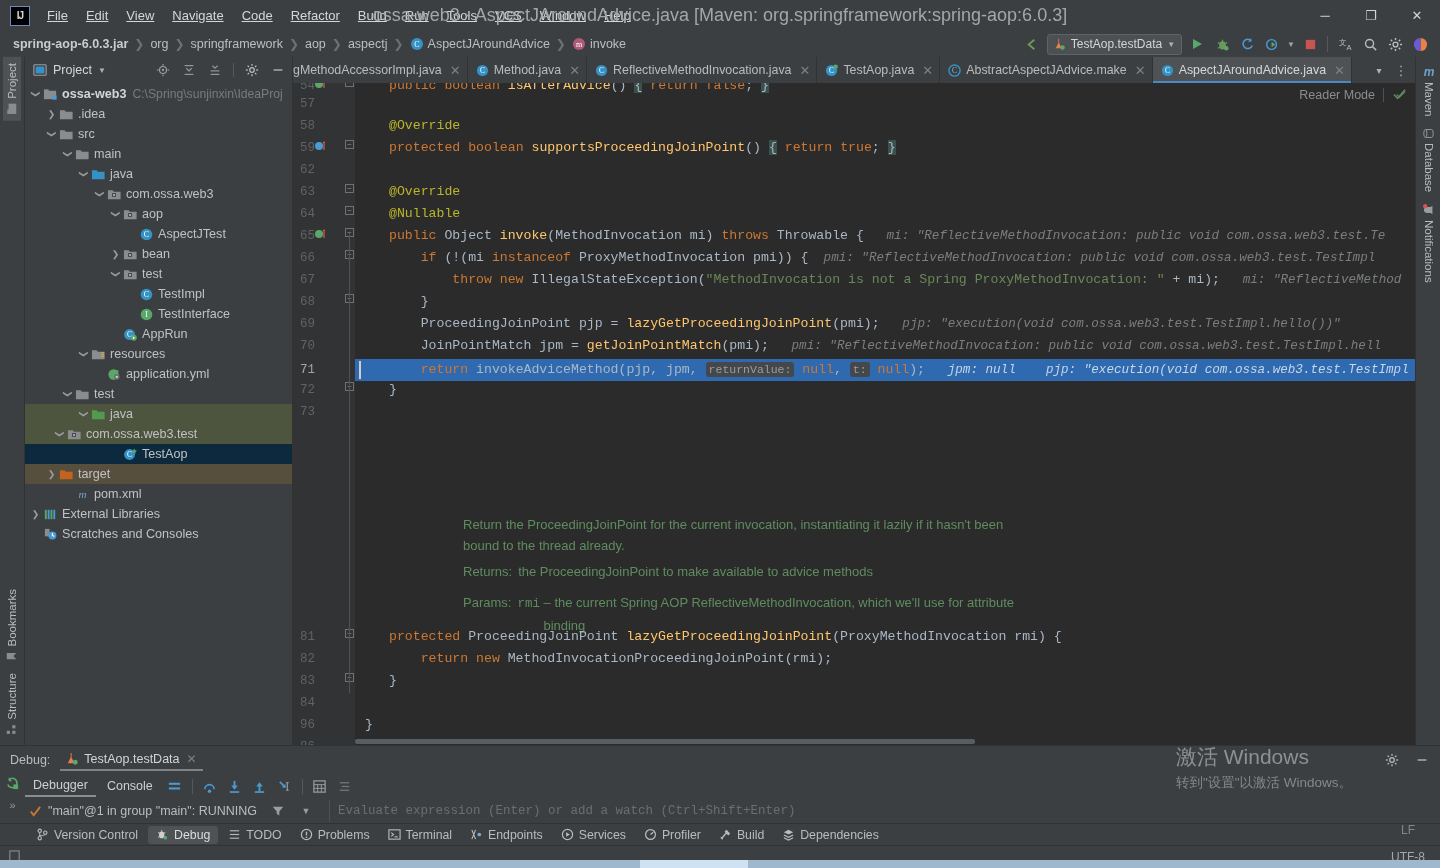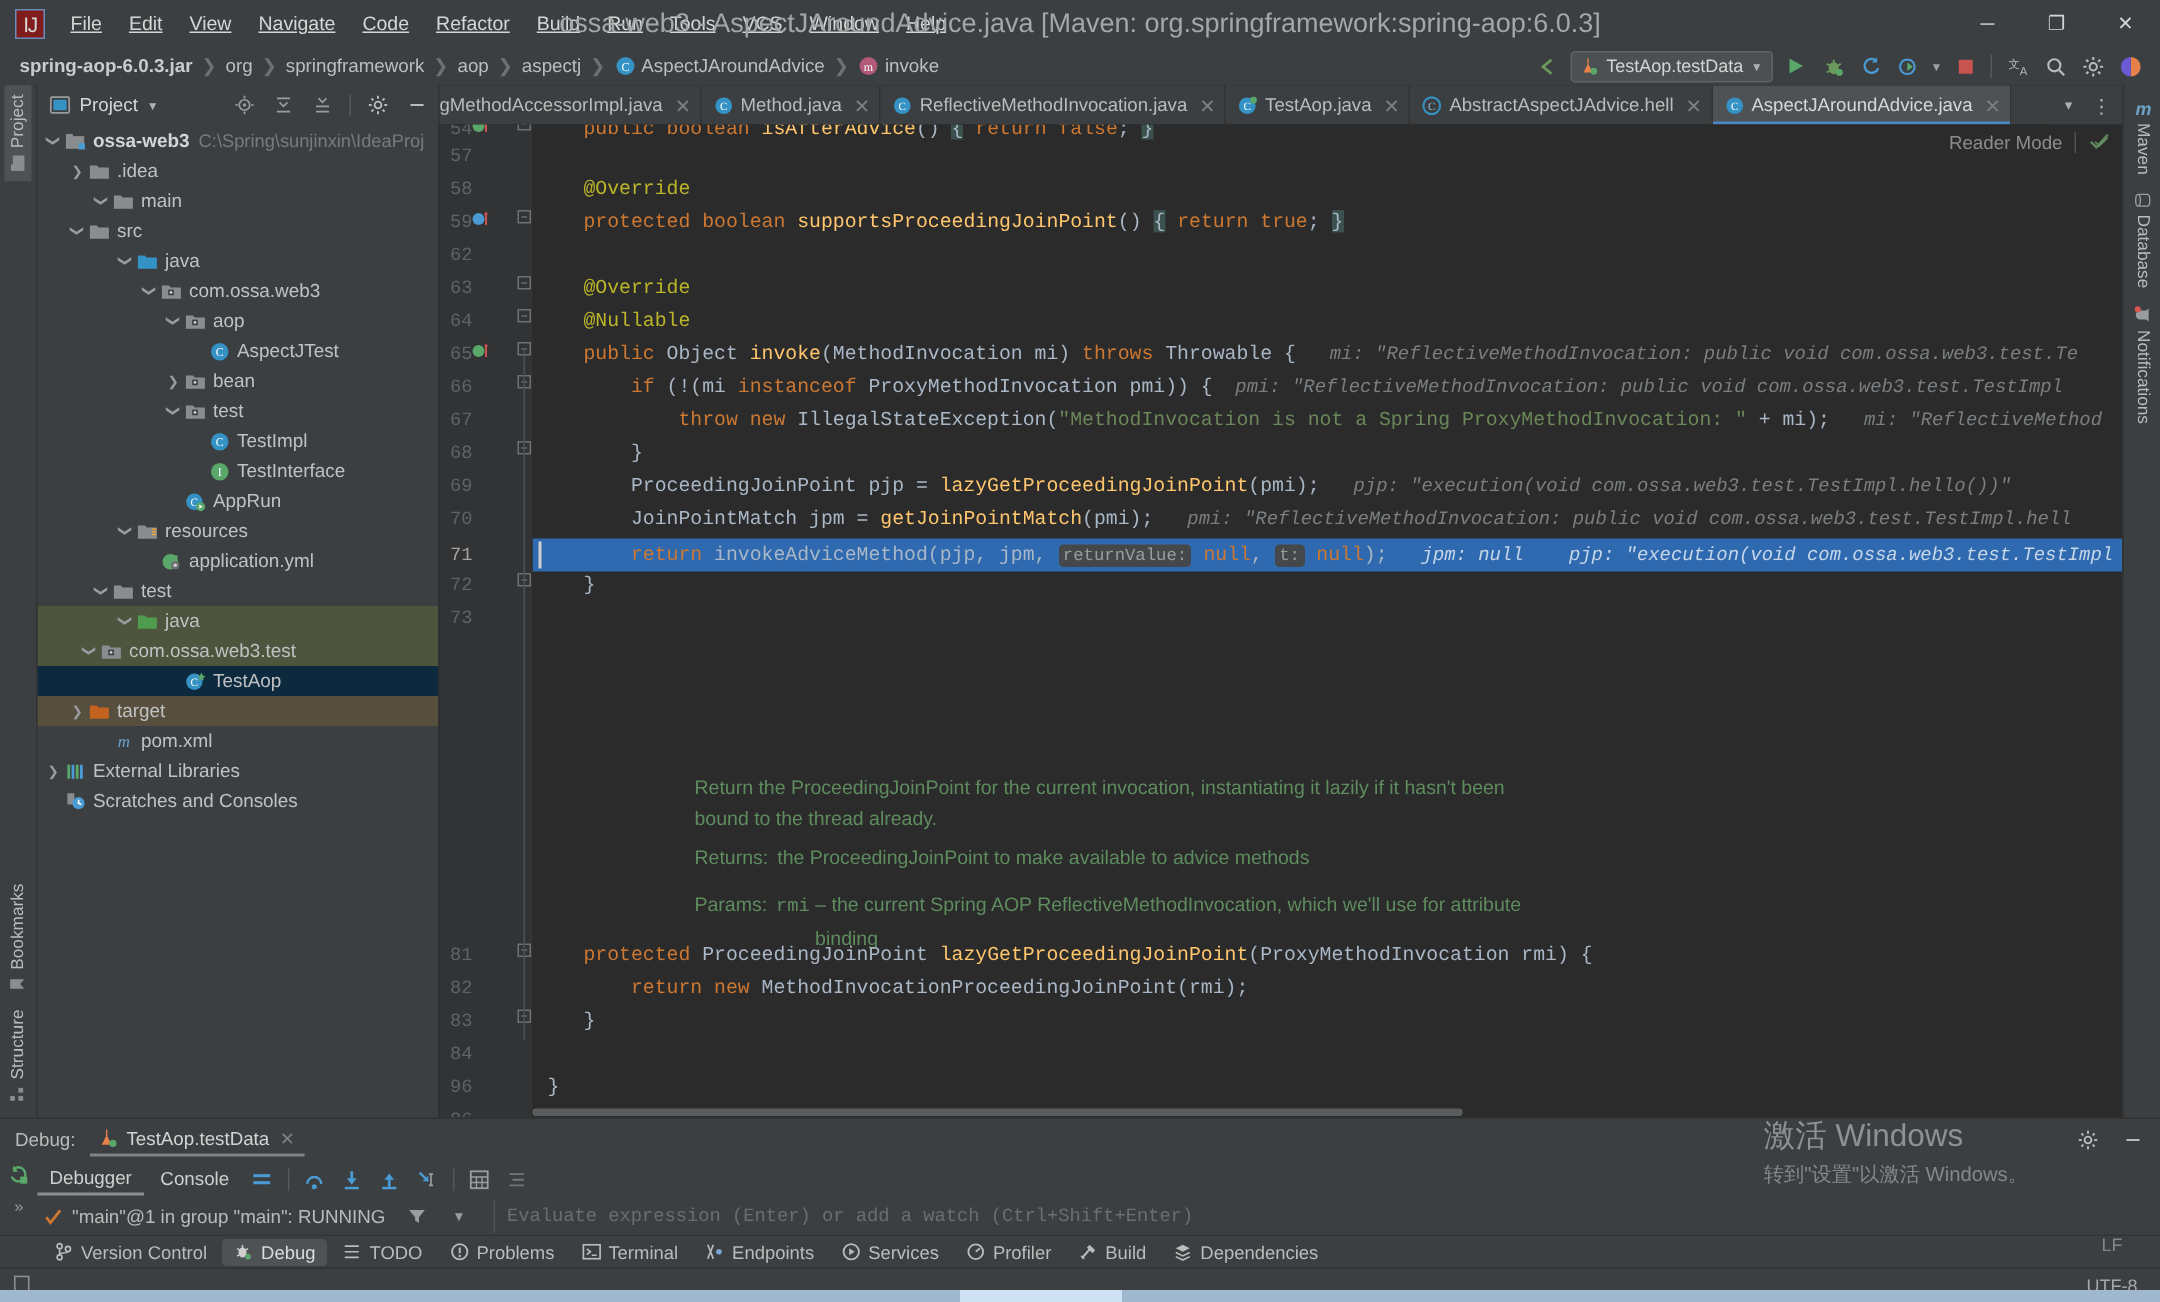--- a/index.html
+++ b/index.html
@@ -9,21 +9,21 @@
     font-family:"Liberation Sans", sans-serif;
     color:#bbbbbb;
     font-size:12.5px;
     -webkit-font-smoothing:antialiased;
   }
   .app{position:relative;width:1440px;height:868px;display:flex;flex-direction:column;background:#3c3f41;}
 
   
   .titlebar{height:31px;background:#3c3f41;display:flex;align-items:center;flex:0 0 31px;position:relative;}
   .ij-logo{width:20px;height:20px;margin:0 8px 0 10px;border:1px solid #6a8bbd;display:flex;align-items:center;justify-content:center;
-           font-size:14px;font-weight:normal;color:#d6d6d6;letter-spacing:-1px;background:#7f1d1d;}
+           font-size:10px;font-weight:bold;color:#d6d6d6;letter-spacing:-1px;background:#000000;}
   .menu{display:flex;align-items:center;gap:0px;}
   .menu-item{padding:4px 9px;color:#d6d6d6;font-size:13px;cursor:default;}
   .menu-item .u{text-decoration:underline;}
   .title-center{position:absolute;left:0;right:0;text-align:center;color:#a4a7a8;font-size:18px;pointer-events:none;}
   .win-ctrls{margin-left:auto;display:flex;height:31px;}
   .win-btn{width:46px;height:31px;display:flex;align-items:center;justify-content:center;color:#d4d4d4;font-size:13px;}
 
   
   .navbar{height:26px;background:#3c3f41;display:flex;align-items:center;padding:0 4px 0 10px;flex:0 0 26px;}
   .crumbs{display:flex;align-items:center;gap:0;font-size:12.5px;}
@@ -421,37 +421,37 @@
           </div>
           <div class="row" style="padding-left: 20px;">
             <span class="arrow">❯</span>
             <span class="ic">
               <svg width="15" height="15" viewBox="0 0 16 16">
                 <path d="M1 3.5 L6 3.5 L7.2 5 L14.5 5 L14.5 13 L1 13 Z" fill="#8a8d8f"></path>
               </svg>
             </span>
             <span class="lbl">.idea</span>
           </div>
+          <div class="row" style="padding-left: 20px;">
+            <span class="arrow" style="transform: rotate(90deg);">❯</span>
+            <span class="ic">
+              <svg width="15" height="15" viewBox="0 0 16 16">
+                <path d="M1 3.5 L6 3.5 L7.2 5 L14.5 5 L14.5 13 L1 13 Z" fill="#8a8d8f"></path>
+              </svg>
+            </span>
+            <span class="lbl">src</span>
+          </div>
           <div class="row" style="padding-left: 36px;">
             <span class="arrow" style="transform: rotate(90deg);">❯</span>
             <span class="ic">
               <svg width="15" height="15" viewBox="0 0 16 16">
                 <path d="M1 3.5 L6 3.5 L7.2 5 L14.5 5 L14.5 13 L1 13 Z" fill="#8a8d8f"></path>
               </svg>
             </span>
             <span class="lbl">main</span>
-          </div>
-          <div class="row" style="padding-left: 20px;">
-            <span class="arrow" style="transform: rotate(90deg);">❯</span>
-            <span class="ic">
-              <svg width="15" height="15" viewBox="0 0 16 16">
-                <path d="M1 3.5 L6 3.5 L7.2 5 L14.5 5 L14.5 13 L1 13 Z" fill="#8a8d8f"></path>
-              </svg>
-            </span>
-            <span class="lbl">src</span>
           </div>
           <div class="row" style="padding-left: 52px;">
             <span class="arrow" style="transform: rotate(90deg);">❯</span>
             <span class="ic">
               <svg width="15" height="15" viewBox="0 0 16 16">
                 <path d="M1 3.5 L6 3.5 L7.2 5 L14.5 5 L14.5 13 L1 13 Z" fill="#3592c4"></path>
               </svg>
             </span>
             <span class="lbl">java</span>
           </div>
@@ -678,21 +678,21 @@
               <circle cx="11.5" cy="3" r="2.4" fill="#59a869"></circle>
             </svg>
           <span>TestAop.java</span>
           <span class="x">✕</span>
         </div>
         <div class="tab">
           <svg width="13" height="13" viewBox="0 0 14 14">
               <circle cx="7" cy="7" r="6" fill="none" stroke="#3592c4" stroke-width="1.5"></circle>
               <text x="7" y="10" font-size="8" fill="#8fb8d4" text-anchor="middle" font-family="Liberation Serif,serif">C</text>
             </svg>
-          <span>AbstractAspectJAdvice.hell</span>
+          <span>AbstractAspectJAdvice.make</span>
           <span class="x">✕</span>
         </div>
         <div class="tab active">
           <svg width="13" height="13" viewBox="0 0 14 14">
               <circle cx="7" cy="7" r="6" fill="#3592c4"></circle>
               <text x="7" y="10" font-size="8" fill="#fff" text-anchor="middle" font-family="Liberation Serif,serif">C</text>
             </svg>
           <span>AspectJAroundAdvice.java</span>
           <span class="x">✕</span>
         </div>

